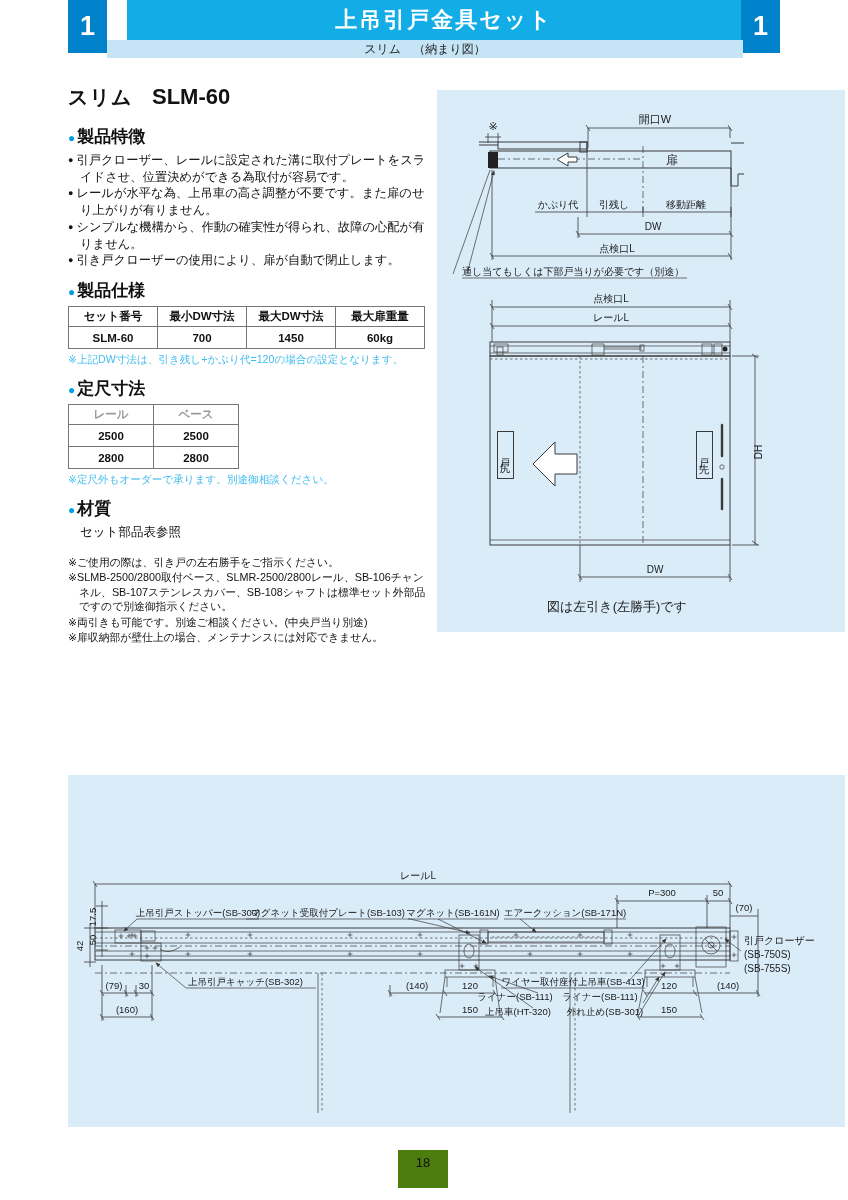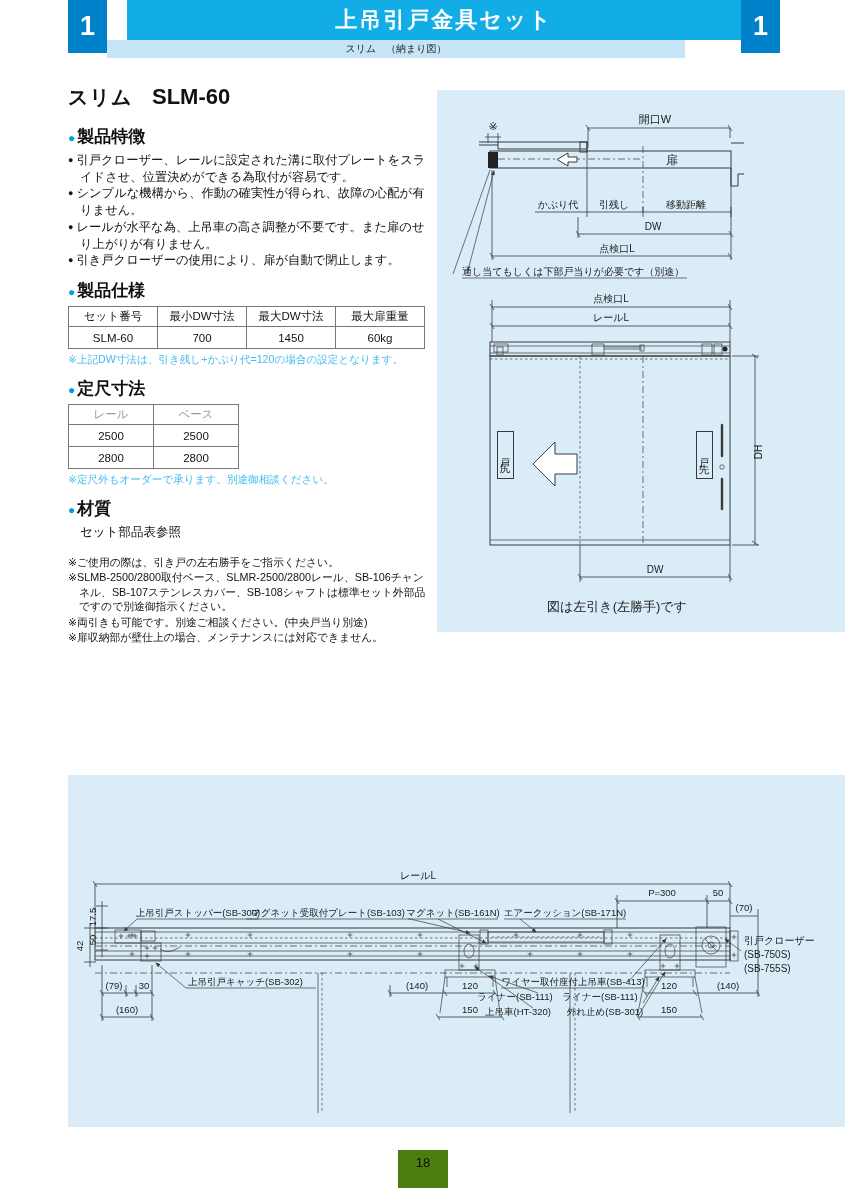--- a/index.html
+++ b/index.html
@@ -5,34 +5,34 @@
   html,body{margin:0;padding:0;background:#fff;}
   .page{position:relative;width:848px;height:1200px;background:#fff;overflow:hidden;
         font-family:"Liberation Sans","DejaVu Sans",sans-serif;color:#111;}
   
   .idx{position:absolute;top:0;width:39px;height:53px;background:#0082CB;color:#fff;
        font-size:27px;font-weight:bold;display:flex;align-items:center;justify-content:center;}
   .idx.left{left:68px;} .idx.right{left:741px;}
   .hbar{position:absolute;left:107px;top:0;width:634px;height:40px;background:#12ADE6;
         display:flex;align-items:center;justify-content:center;margin-left:20px;}
   .hbar .t{color:#fff;font-size:22px;font-weight:bold;letter-spacing:2px;}
-  .sbar{position:absolute;left:107px;top:40px;width:578px;height:18px;background:#C5E4F6;
-        display:flex;align-items:center;justify-content:center;font-size:10px;color:#222;}
+  .sbar{position:absolute;left:107px;top:40px;width:636px;height:18px;background:#C5E4F6;
+        display:flex;align-items:center;justify-content:center;font-size:12px;color:#222;}
   
   .leftcol{position:absolute;left:68px;top:84px;width:366px;}
   .h1{font-size:20px;margin:0 0 14px 0;}
   .h1 .series{font-weight:600;letter-spacing:1px;}
   .h1 .model{font-weight:bold;font-size:22px;margin-left:14px;}
   .sec{font-size:17px;font-weight:bold;margin:10px 0 4px 0;}
   .sec::before{content:"●";color:#00A0E0;margin-right:2px;font-size:12px;}
   ul.feat{list-style:none;margin:2px 0 10px 0;padding:0;font-size:12.3px;line-height:1.36;}
   ul.feat li{padding-left:12px;text-indent:-12px;margin:0;}
   ul.feat li::before{content:"●";font-size:9px;margin-right:3px;position:relative;top:-1px;}
   table.spec{border-collapse:collapse;margin-top:4px;}
-  table.spec th,table.spec td{border:1px solid #777;font-weight:normal;text-align:center;
+  table.spec th,table.spec td{border:1px solid #777;font-weight:bold;text-align:center;
         font-size:11.5px;padding:0;}
   table.spec th{height:19px;} table.spec td{height:21px;}
   .w1{width:88px;} .w2{width:88px;} .w3{width:88px;} .w4{width:88px;} .w5{width:84px;}
   .grayhead th{color:#999;}
   .cyan-note{color:#3FBCEF;font-size:10.6px;margin:4px 0 10px 0;}
   .mat-body{font-size:12.5px;margin:2px 0 14px 12px;}
   .notes{font-size:10.8px;line-height:1.34;margin-top:8px;}
   .notes p{margin:0 0 1px 0;padding-left:11px;text-indent:-11px;}
   
   .panel{position:absolute;background:#DAECF8;}
@@ -69,22 +69,22 @@
 
   <div class="leftcol">
     <h1 class="h1">
       <span class="series">スリム</span>
       <span class="model">SLM-60</span>
     </h1>
 
     <div class="sec">製品特徴</div>
     <ul class="feat">
       <li>引戸クローザー、レールに設定された溝に取付プレートをスライドさせ、位置決めができる為取付が容易です。</li>
+      <li>レールが水平な為、上吊車の高さ調整が不要です。また扉のせり上がりが有りません。</li>
       <li>シンプルな機構から、作動の確実性が得られ、故障の心配が有りません。</li>
-      <li>レールが水平な為、上吊車の高さ調整が不要です。また扉のせり上がりが有りません。</li>
       <li>引き戸クローザーの使用により、扉が自動で閉止します。</li>
     </ul>
 
     <div class="sec">製品仕様</div>
     <table class="spec">
       <tbody>
           <tr>
         <th class="w1">セット番号</th>
         <th class="w2">最小DW寸法</th>
         <th class="w3">最大DW寸法</th>

